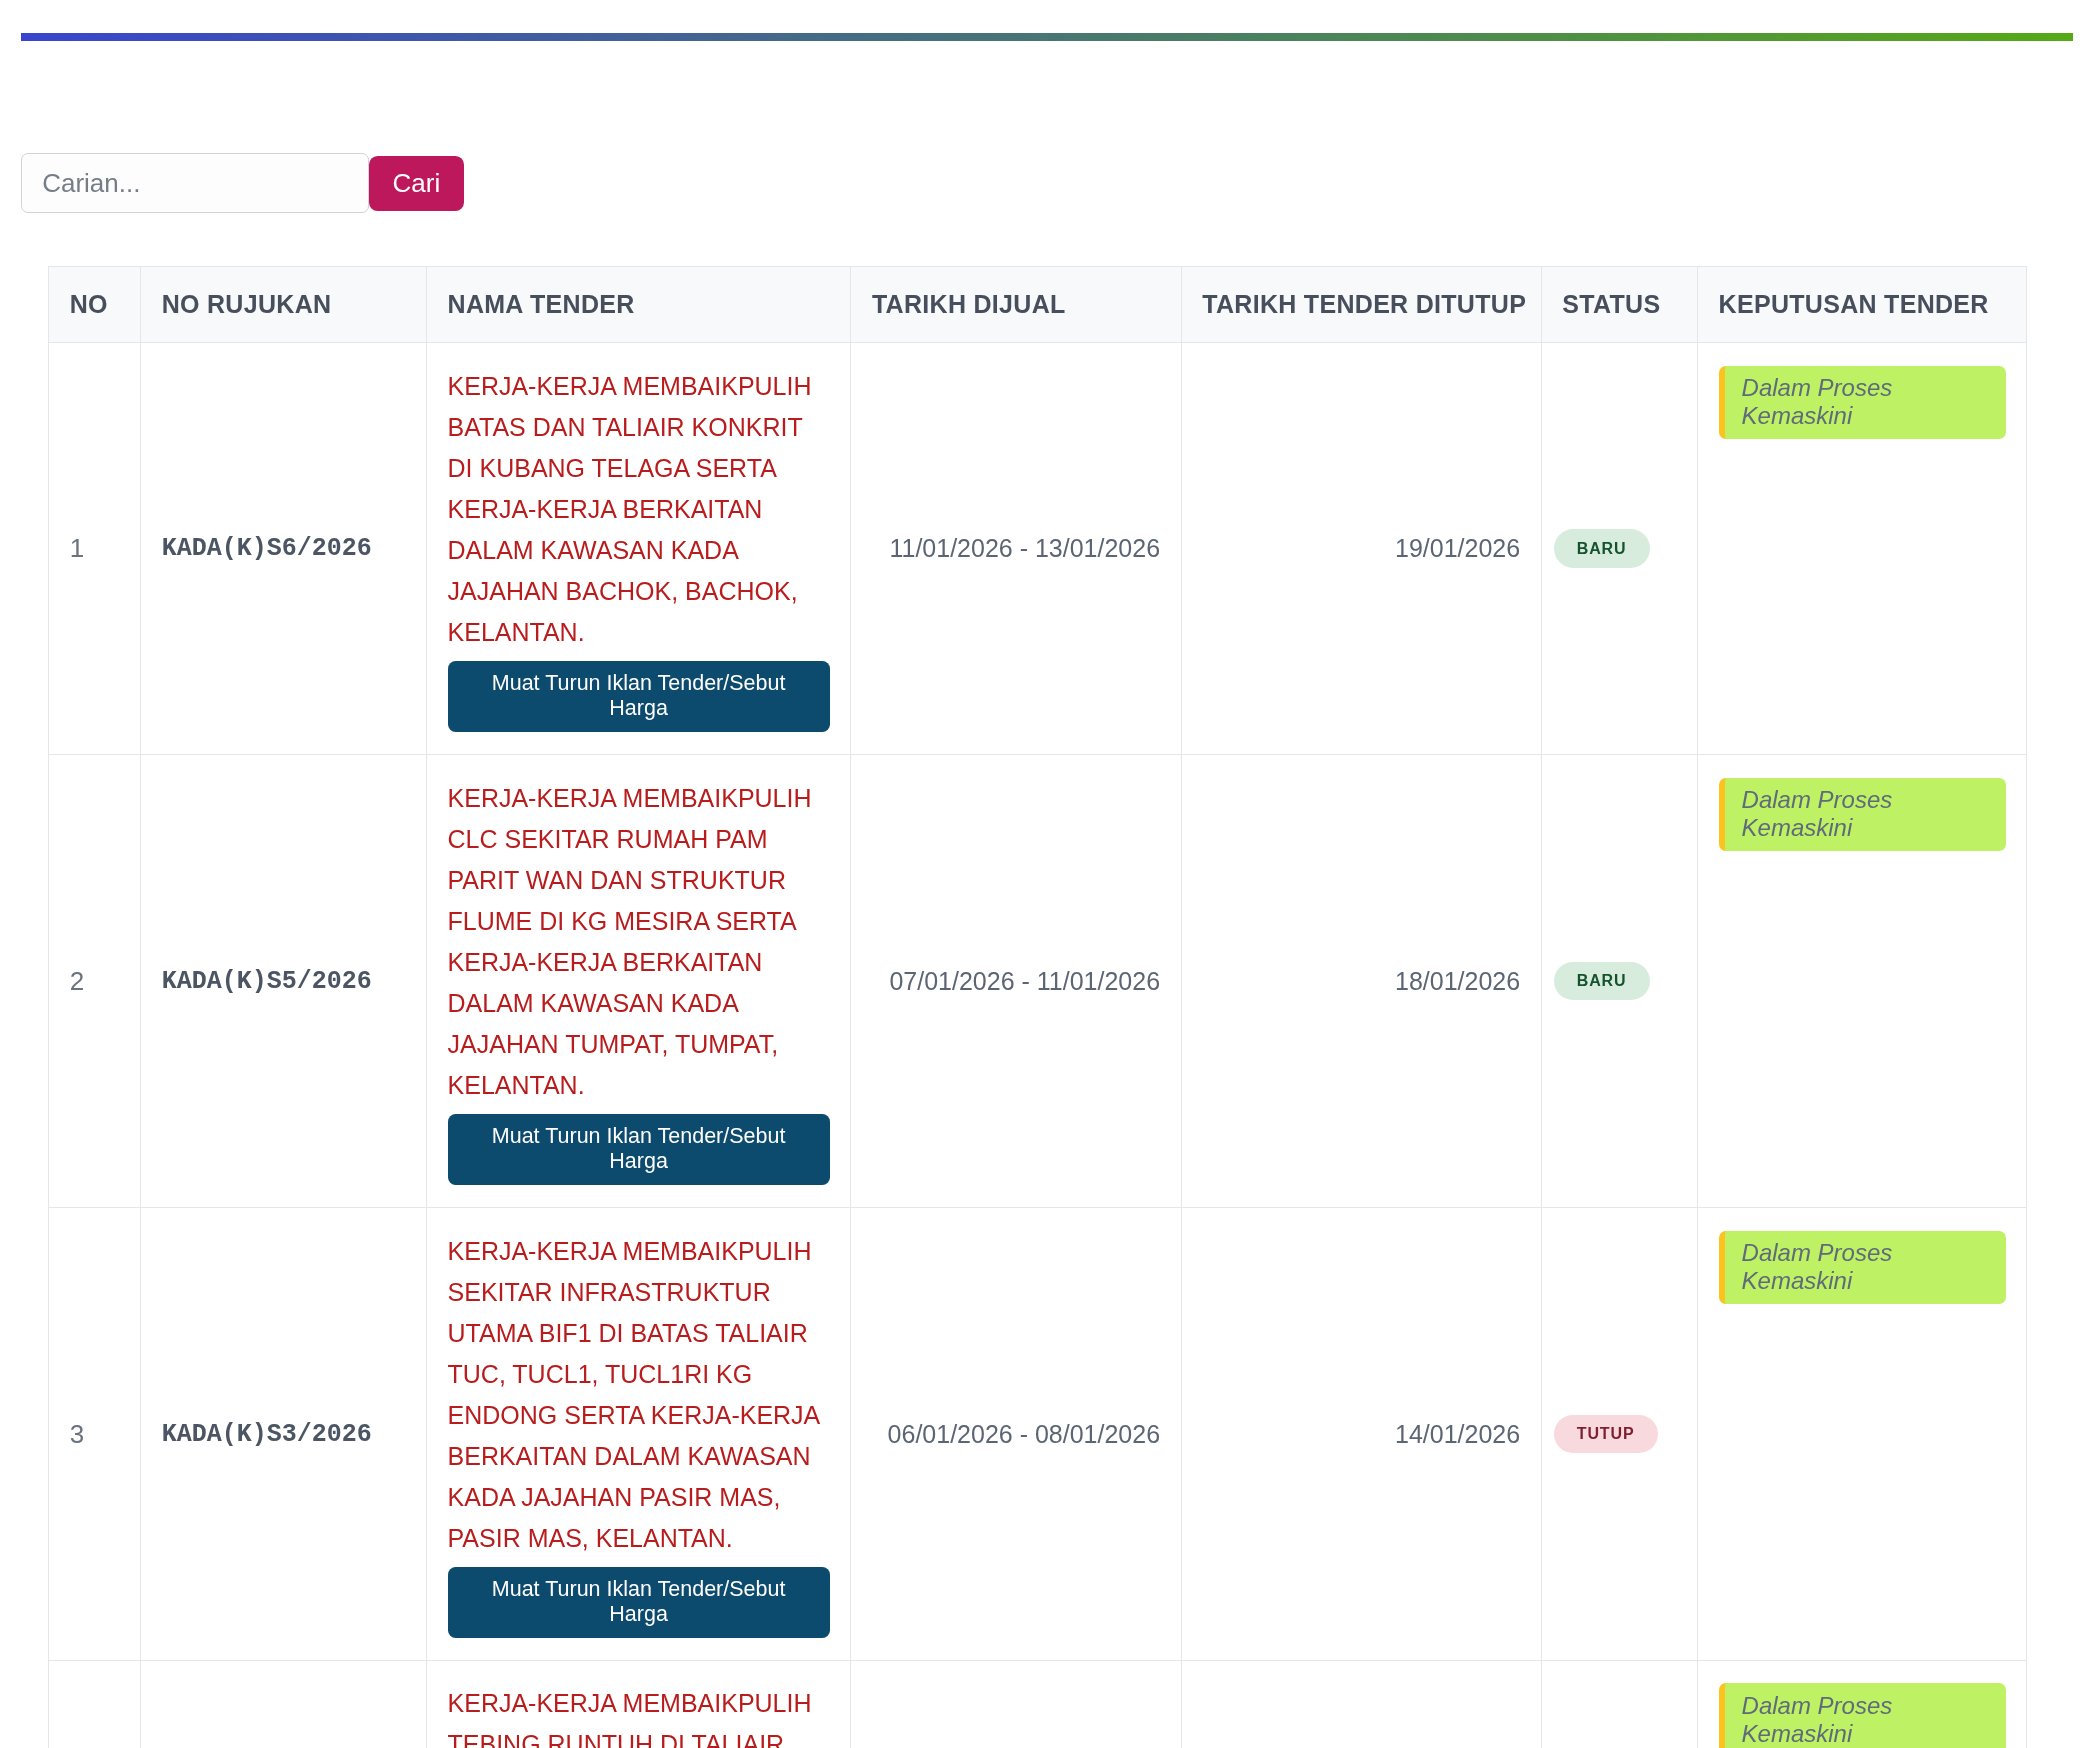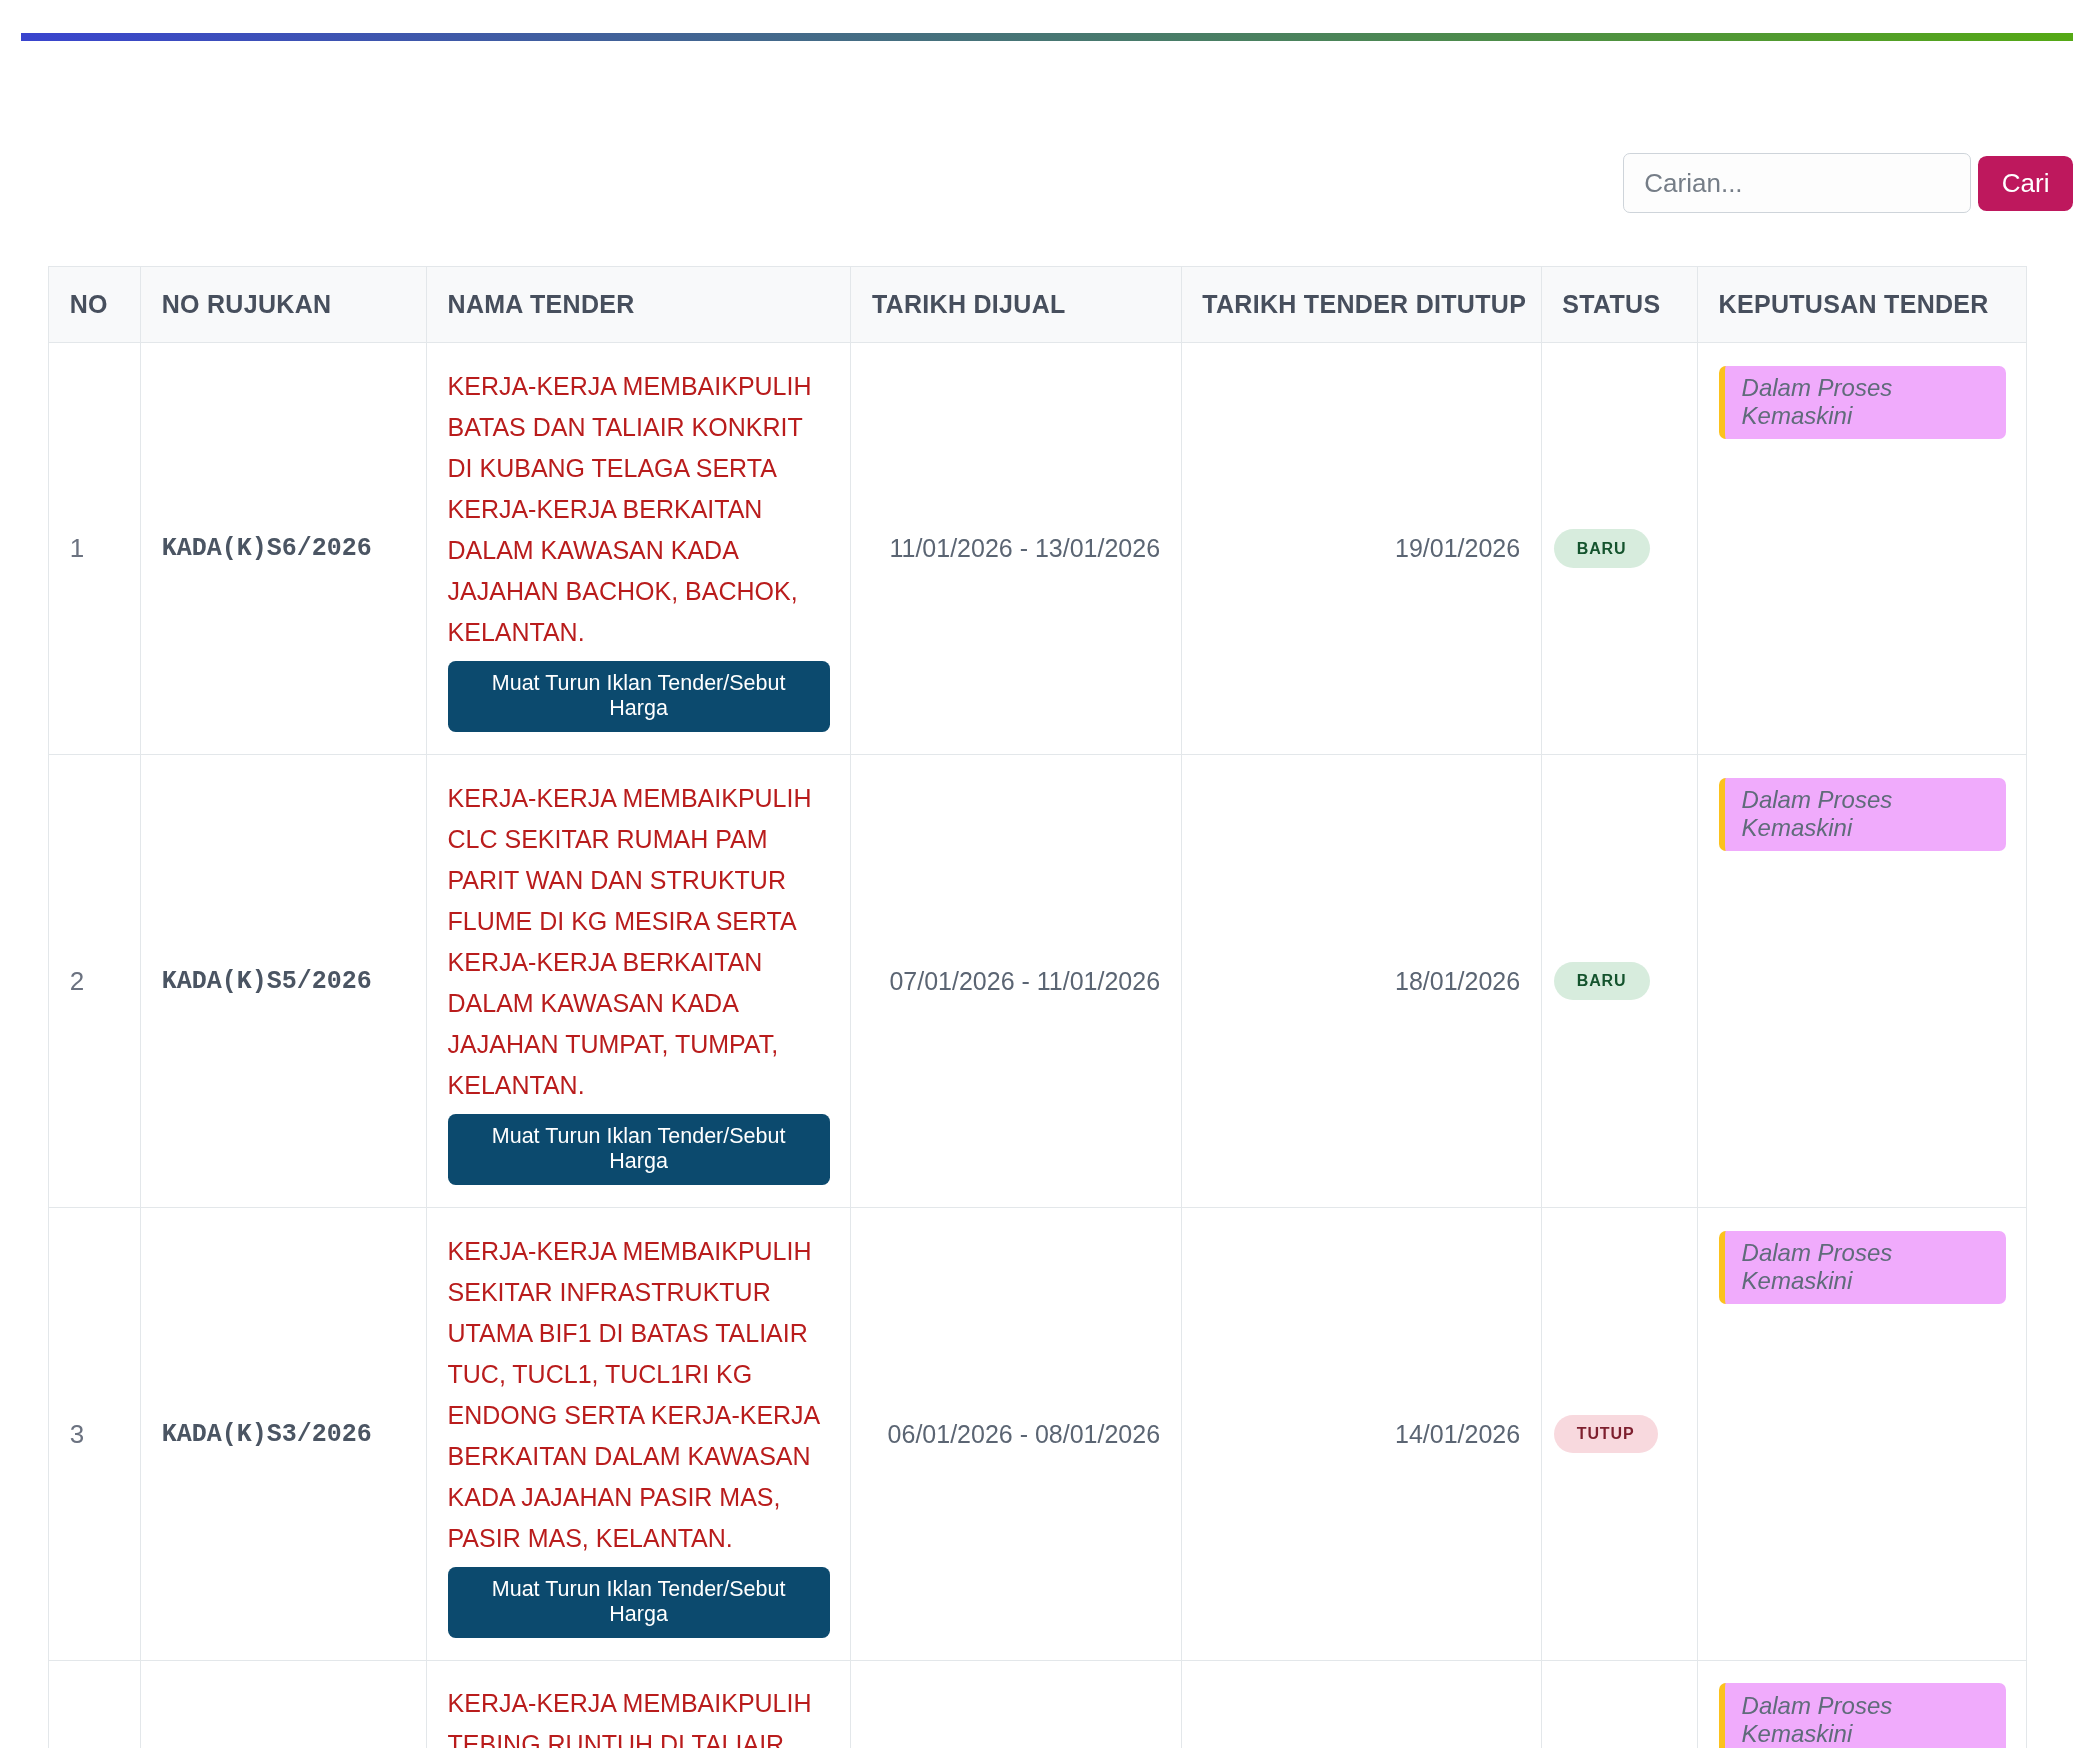--- a/index.html
+++ b/index.html
@@ -20,23 +20,22 @@
   }
   .title-rule {
     height: 8.6px;
     margin-top: 20.6px;
     background: linear-gradient(90deg, #3944ce 0%, #477673 50%, #55a915 100%);
   }
 
   .toolbar {
     margin-top: 112px;
     display: flex;
-    justify-content: flex-end;
     align-items: center;
-    gap: 7px;
+    gap: 0;
   }
   .search-input {
     width: 348px; height: 60px;
     border: 0.9px solid #ced4da;
     border-radius: 6.9px;
     background: #fdfdfd;
     font-family: "Liberation Sans", sans-serif;
     font-size: 26px;
     color: #343a40;
     padding: 0 20.6px;
@@ -114,21 +113,21 @@
     font-size: 16px;
     font-weight: 700;
     letter-spacing: 0.9px;
     padding: 10.3px 23px;
   }
   .status-baru  { background: #d7ecdd; color: #14532d; }
   .status-tutup { background: #f8d9de; color: #7d1f2e; }
   .cell-decision { vertical-align: top; }
   .decision-badge {
     display: inline-block;
-    background: #f0abfc;
+    background: #bef264;
     border-left: 6px solid #fcc21d;
     border-radius: 6.9px;
     padding: 8.6px 17px;
     font-size: 24px;
     font-style: italic;
     color: #5f6b7a;
   }
 </style>
 </head>
 <body>

